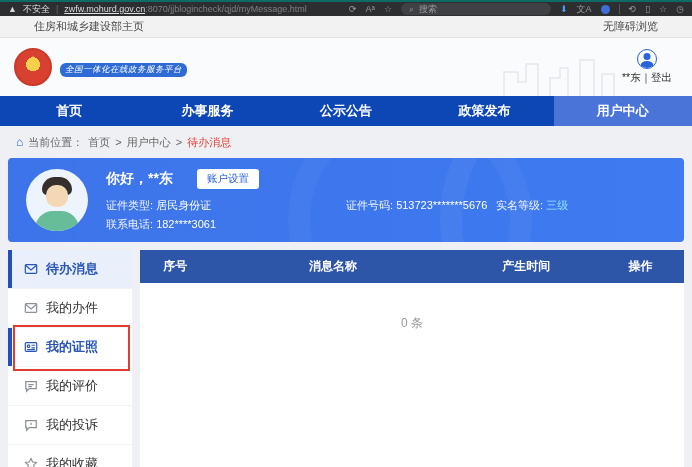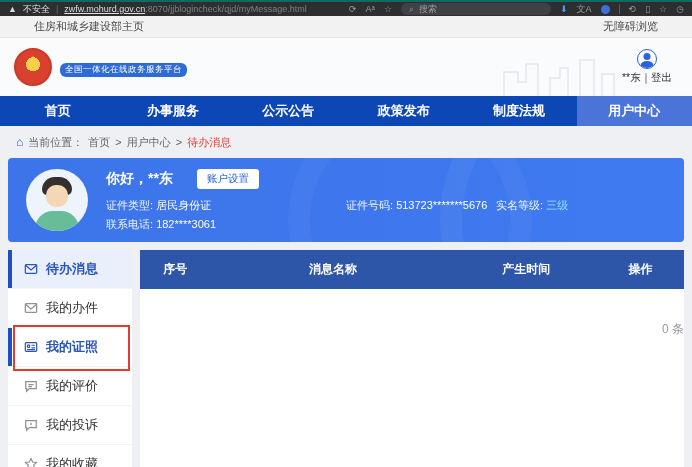--- a/index.html
+++ b/index.html
@@ -49,21 +49,21 @@
     background:radial-gradient(circle at 50% 42%, #f7d04b 0 7px, #d8402f 7px);
     border:2px solid #c93a2a; position:relative; flex:0 0 auto;
   }
   .emblem::after{
     content:"★"; position:absolute; top:4px; left:50%; transform:translateX(-50%);
     color:#f7d04b; font-size:9px;
   }
   .title-block{ margin-left:8px; }
   .platform-badge{
     display:inline-block; background:#2e6bd4; color:#fff; font-size:8.5px;
-    padding:1px 5px; border-radius:6px; letter-spacing:.5px;
+    padding:1px 5px; border-radius:6px; letter-spacing:.5px;font-style:italic;
   }
   .portal-title{ font-size:19px; font-weight:bold; color:#3a3a3a; letter-spacing:1px; margin-top:1px;}
   .user-area{ margin-left:auto; padding-right:6px;}
   .user-avatar-icon{
     width:20px; height:20px; border:1.5px solid #2a62d9; border-radius:50%;
     margin:0 auto; position:relative; overflow:hidden;
   }
   .user-avatar-icon::before{ content:""; position:absolute; top:3px; left:50%; transform:translateX(-50%);
     width:7px; height:7px; border-radius:50%; background:#2a62d9;}
   .user-avatar-icon::after{ content:""; position:absolute; top:11px; left:50%; transform:translateX(-50%);
@@ -135,24 +135,24 @@
   .side-item .bar{ position:absolute; left:0; top:0; bottom:0; width:4px; background:#1f4fc0;}
   .annotation-box{
     position:absolute; left:5px; right:2px; top:75px; height:46px;
     border:2px solid #e23b30; pointer-events:none; z-index:2;
   }
 
   .main-panel{ flex:1; background:#fff; }
   .msg-table{ width:100%; border-collapse:collapse; }
   .msg-table th{
     background:#2d55a8; color:#fff; font-size:12px; font-weight:bold;
-    height:39px; text-align:center;
+    height:33px; text-align:center;
   }
   .col-no{ width:13%; } .col-name{ width:45%; } .col-time{ width:26%; } .col-op{ width:16%; }
-  .empty-state{ text-align:right; color:#999; font-size:12px; padding-top:32px; }
+  .empty-state{ text-align:center; color:#999; font-size:12px; padding-top:32px; }
 </style>
 </head>
 <body>
 
 <div class="browser-bar">
   <span class="warn-tri">▲</span>
   <span class="sec-label">不安全</span>
   <span class="bar-sep">|</span>
   <span><span class="url-host">zwfw.mohurd.gov.cn</span><span class="url-path">:8070/jjblogincheck/qjd/myMessage.html</span></span>
   <div class="bar-icons">
@@ -193,21 +193,20 @@
       <span>**东</span><span>｜</span><span>登出</span>
     </div>
   </div>
 </div>
 
 <div class="main-nav">
   <div class="nav-item">首页</div>
   <div class="nav-item">办事服务</div>
   <div class="nav-item">公示公告</div>
   <div class="nav-item">政策发布</div>
-  <div class="nav-item">制度法规</div>
   <div class="nav-item active">用户中心</div>
 </div>
 
 <div class="breadcrumb">
   <span class="home-icon">⌂</span>
   <span>当前位置：</span>
   <span>首页</span>
   <span>&gt;</span>
   <span>用户中心</span>
   <span>&gt;</span>

